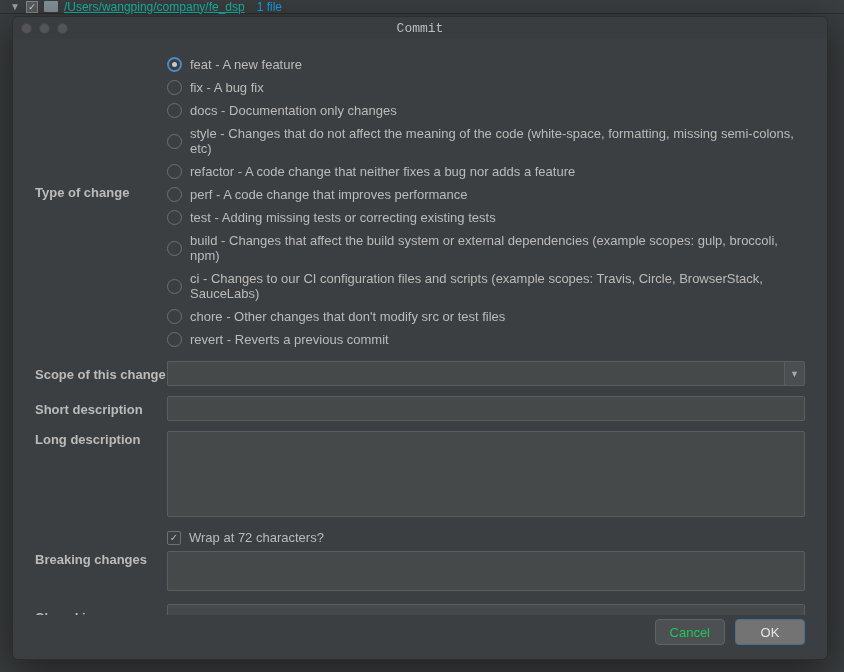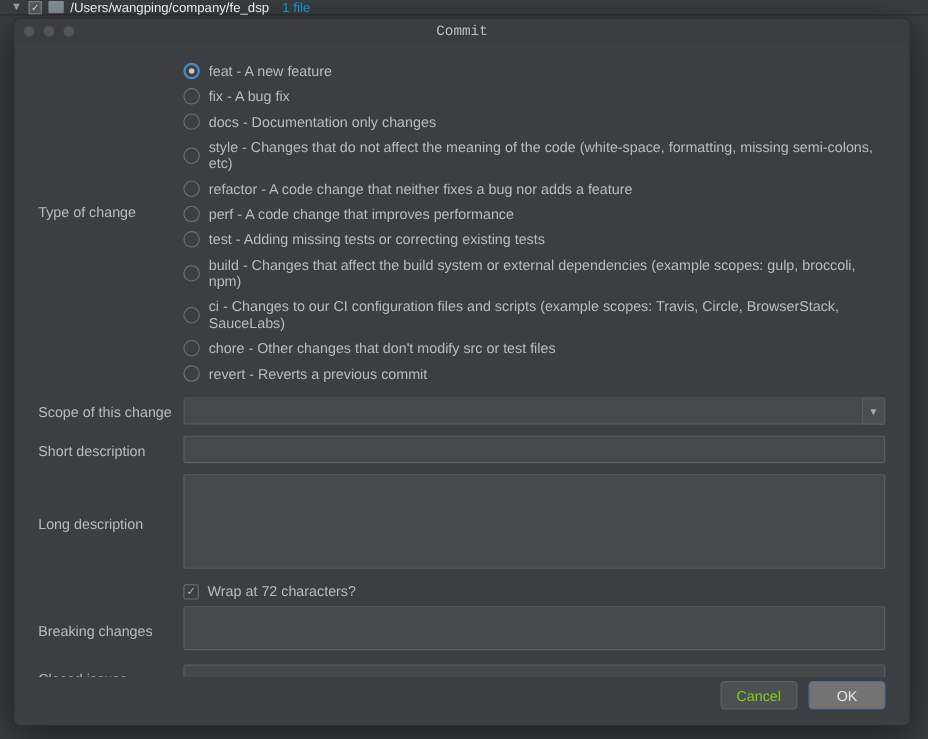--- a/index.html
+++ b/index.html
@@ -36,21 +36,21 @@
   display: inline-flex; align-items: center; justify-content: center;
   font-size: 9px; color: #ddd;
 }
 .ide-topbar .folder-icon {
   display: inline-block;
   width: 14px; height: 11px;
   background: #87939a;
   border-radius: 1px;
   position: relative;
 }
-.ide-topbar .path { color: #ffffff; }
+.ide-topbar .path { color: #14b8a6; text-decoration: underline; }
 .ide-topbar .filecount { color: #0ea5e9; margin-left: 6px;}
 .dialog {
   position: absolute;
   top: 16px;
   left: 12px;
   width: 816px;
   height: 644px;
   background: #3c3f41;
   border: 1px solid #2d2d2d;
   border-radius: 6px;
@@ -96,20 +96,21 @@
   align-items: center;
   margin-bottom: 10px;
 }
 .form-row.top { align-items: flex-start; }
 .form-label {
   width: 132px;
   flex-shrink: 0;
   color: #bbbbbb;
   font-size: 13px;
   padding-top: 1px;
+  font-weight: bold;
 }
 .form-field {
   flex: 1;
 }
 .radio-list {
   display: flex;
   flex-direction: column;
   gap: 8px;
 }
 .radio-item {
@@ -221,30 +222,30 @@
   font-size: 13px;
   display: inline-flex;
   align-items: center;
   justify-content: center;
   cursor: pointer;
   padding: 0 14px;
 }
 .btn-default {
   background: #4c5052;
   border: 1px solid #5e6364;
-  color: #84cc16;
+  color: #22c55e;
 }
 .btn-primary {
   background: #737373;
   border: 1px solid #4a6e99;
   color: #e6e6e6;
   text-align: right;
 }
 .row-offset { margin-left: 132px; }
-.mt-long { align-items: center; }
+.mt-long { align-items: flex-start; }
 </style>
 </head>
 <body>
 
 <div class="ide-bg">
   <div class="ide-topbar">
     <span class="tri">▼</span>
     <span class="check">✓</span>
     <span class="folder-icon"></span>
     <span class="path">/Users/wangping/company/fe_dsp</span>

